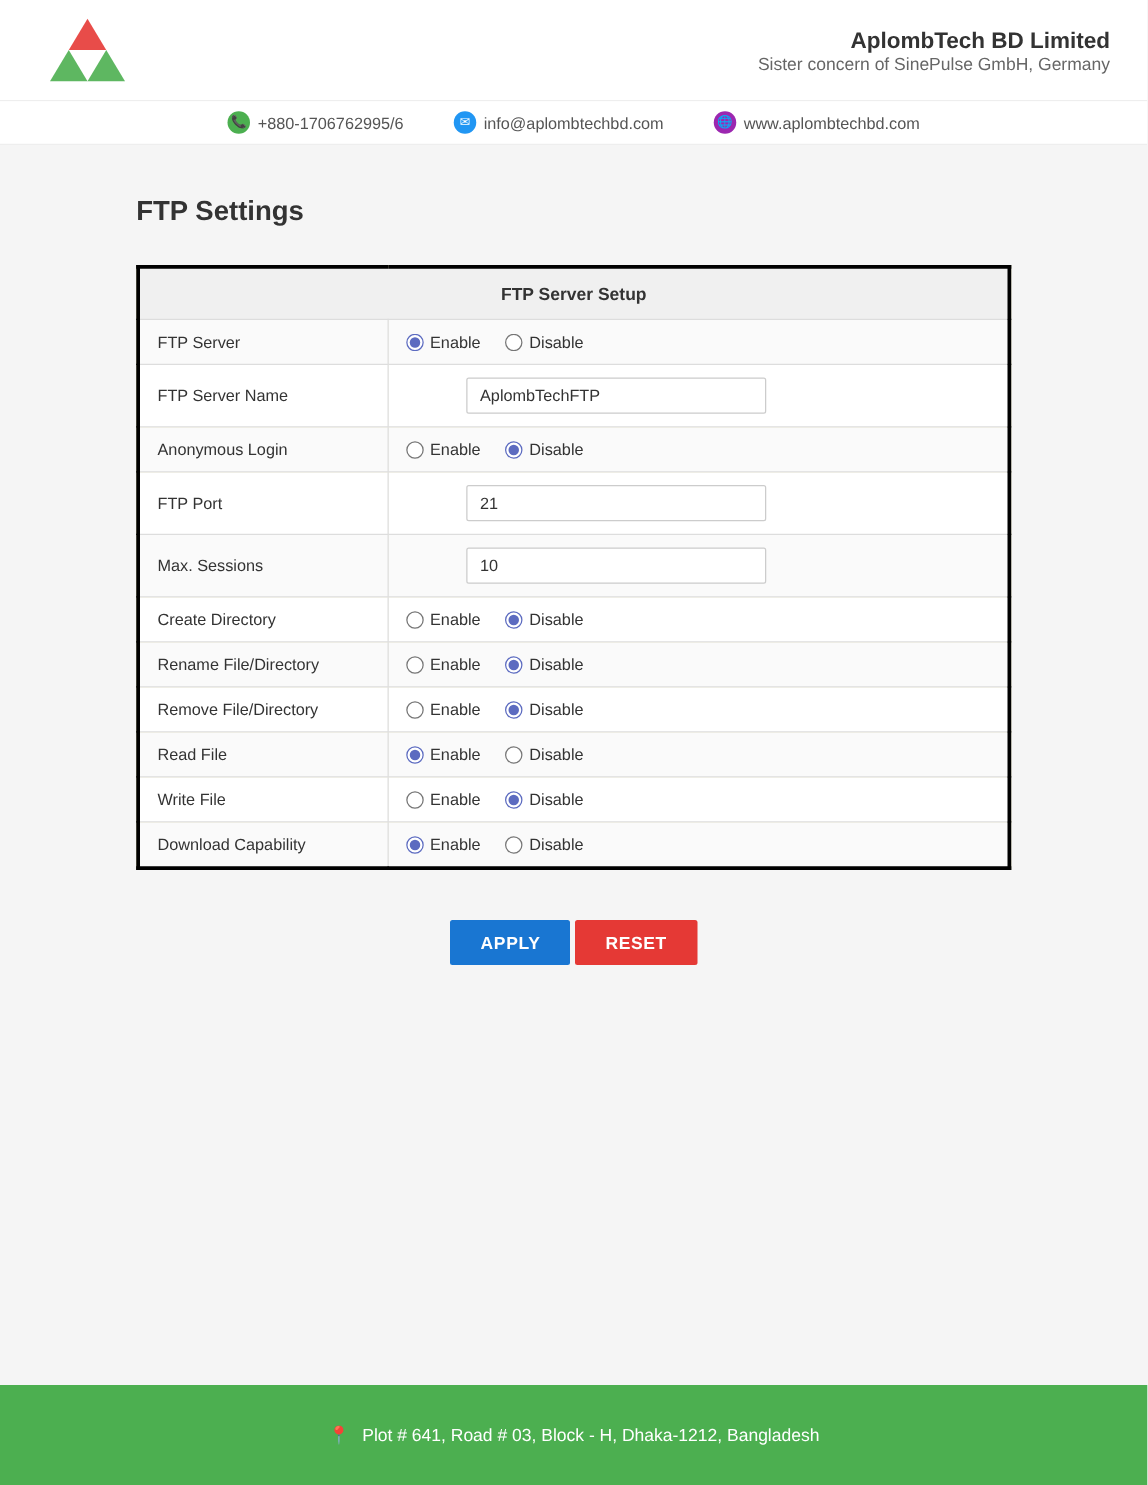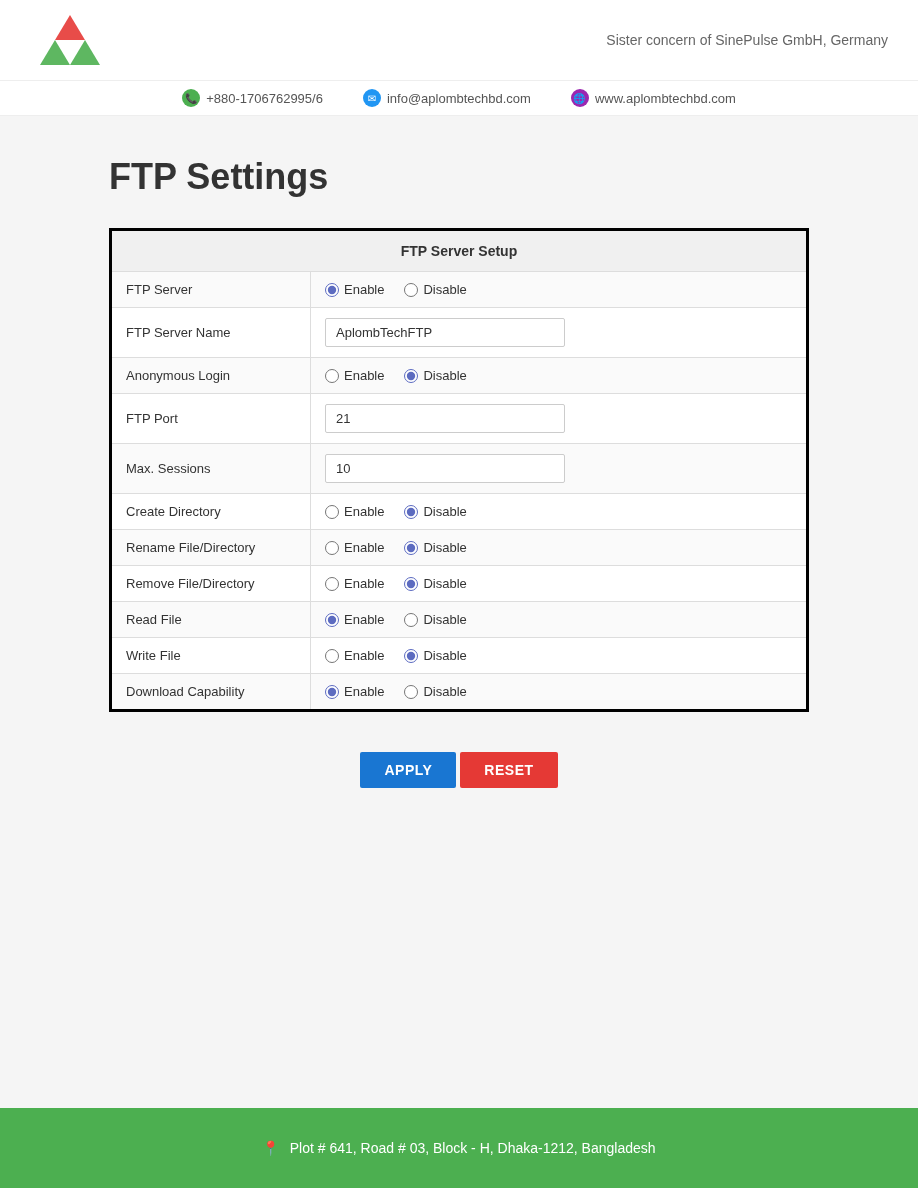--- a/index.html
+++ b/index.html
@@ -70,21 +70,21 @@
 
     
     .main-content {
       flex: 1;
       padding: 40px 30px;
       max-width: 760px;
       margin: 0 auto;
       width: 100%;
     }
     .page-title {
-      font-size: 36px;
+      font-size: 22px;
       font-weight: bold;
       color: #333;
       margin-bottom: 30px;
     }
 
     
     .settings-table {
       width: 100%;
       border-collapse: collapse;
       background: #fef9c3;
@@ -132,20 +132,21 @@
       width: 14px;
       height: 14px;
     }
     .text-input {
       border: 1px solid #ccc;
       padding: 6px 10px;
       font-size: 13px;
       width: 240px;
       border-radius: 2px;
       color: #333;
+      margin-left: 48px;
     }
 
     
     .watermark-container {
       position: relative;
     }
 
     
     .button-row {
       display: flex;
@@ -199,20 +200,21 @@
     <svg class="logo-svg" viewBox="0 0 80 60" xmlns="http://www.w3.org/2000/svg">
 
       <polygon points="40,5 55,30 25,30" fill="#e53935" opacity="0.9"></polygon>
       <polygon points="25,30 40,55 10,55" fill="#4CAF50" opacity="0.9"></polygon>
       <polygon points="55,30 70,55 40,55" fill="#4CAF50" opacity="0.9"></polygon>
       <polygon points="32,30 48,30 40,44" fill="white" opacity="0.6"></polygon>
       <text x="0" y="68" font-size="11" fill="#4CAF50" font-weight="bold" font-family="Arial">aplombtech</text>
     </svg>
   </div>
   <div class="company-info">
+    <div class="company-name">AplombTech BD Limited</div>
     <div class="company-sub">Sister concern of SinePulse GmbH, Germany</div>
   </div>
 </div>
 
 <div class="contact-bar">
   <div class="contact-item">
     <span class="contact-icon phone-icon">📞</span>
     <span>+880-1706762995/6</span>
   </div>
   <div class="contact-item">

